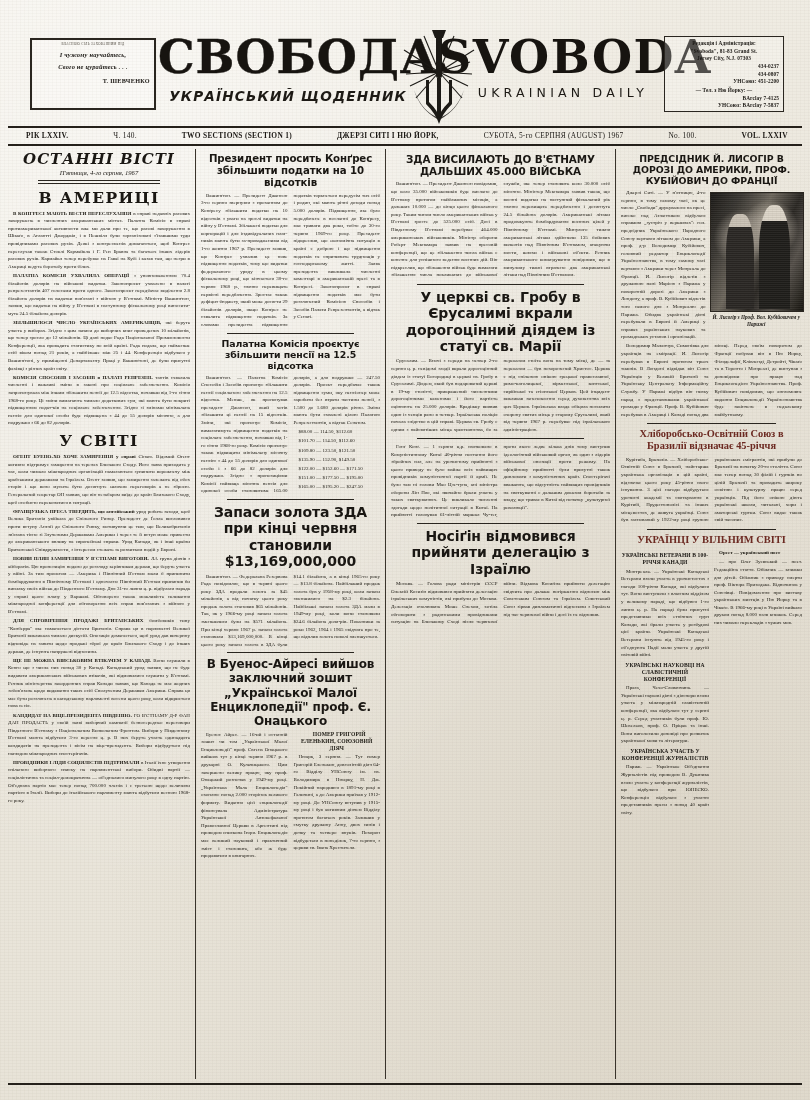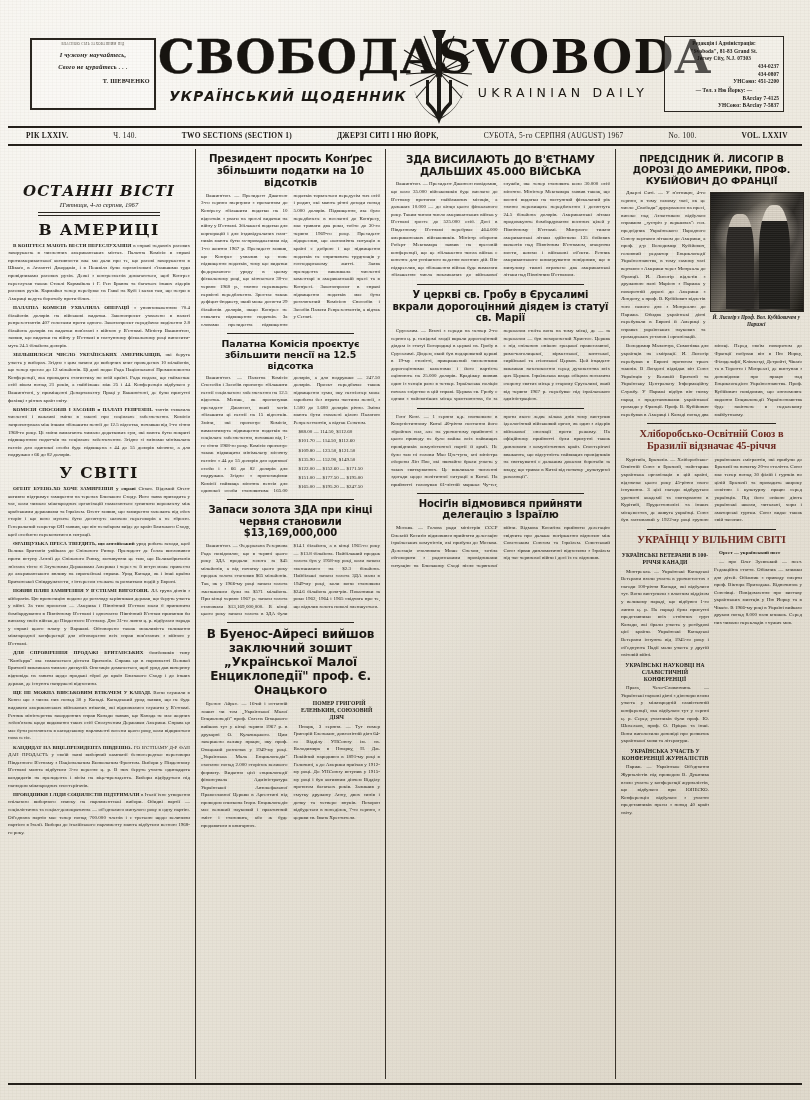--- a/index.html
+++ b/index.html
@@ -84,21 +84,21 @@
     font-size:7.4px;font-weight:bold;letter-spacing:.3px;
     padding:2.5px 14px 2.5px 18px;
   }
   .dateline .mid{font-weight:bold;}
   .dateline .date-it{font-weight:normal;}
   .dateline .nm{font-weight:normal;text-align:right;}
 
   
   .cols{display:flex;margin-top:3px;height:930px;}
   .col{position:relative;box-sizing:border-box;}
-  .c1{width:187px;padding-right:5px;margin-top:32px;}
+  .c1{width:187px;padding-right:5px;}
   .c2{width:190px;padding:0 5px;border-left:1px solid #3a342c;}
   .c3{width:230px;padding:0 5px;border-left:1px solid #3a342c;}
   .c4{width:187px;padding-left:5px;border-left:1px solid #3a342c;}
 
   .kicker{
     font-family:"DejaVu Serif", serif;
     font-weight:bold;font-style:italic;font-size:15px;text-align:center;letter-spacing:1px;
     margin:1px 0 1px;
   }
   .kicker-date{font-style:italic;font-size:6.6px;text-align:center;margin-bottom:4px;}
@@ -109,21 +109,21 @@
   .hr2{border-top:1.2px solid #2a2620;border-bottom:1.2px solid #2a2620;height:1.6px;margin:3px 30px;}
   .hr1{border-top:1.1px solid #2a2620;margin:4px 26px;}
 
   .hl{
     font-family:"DejaVu Sans", sans-serif;
     font-weight:bold;text-align:center;line-height:1.17;
     letter-spacing:-0.1px;margin:4px 0 3px;
   }
   .hl-24{font-size:10.2px;}
   .hl-22{font-size:9.4px;}
-  .hl-20{font-size:10px;}
+  .hl-20{font-size:14px;}
   .hl-18{font-size:12px;}
   .hl-cap{font-size:10.4px;}
 
   
   .body{
     font-size:5.0px;line-height:1.52;text-align:justify;
     hyphens:auto;letter-spacing:0.02px;
     text-justify:inter-word;
     color:#232019;
   }

